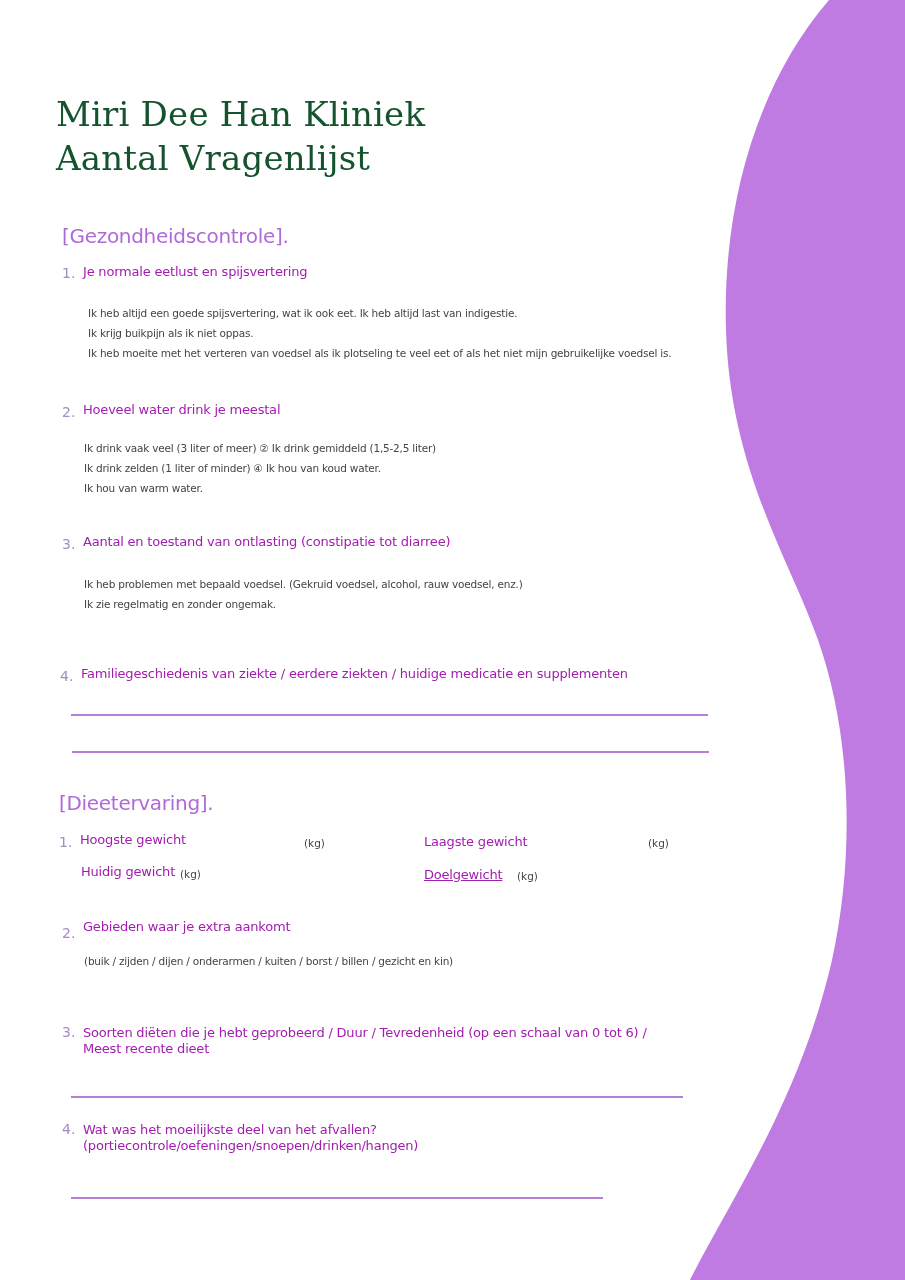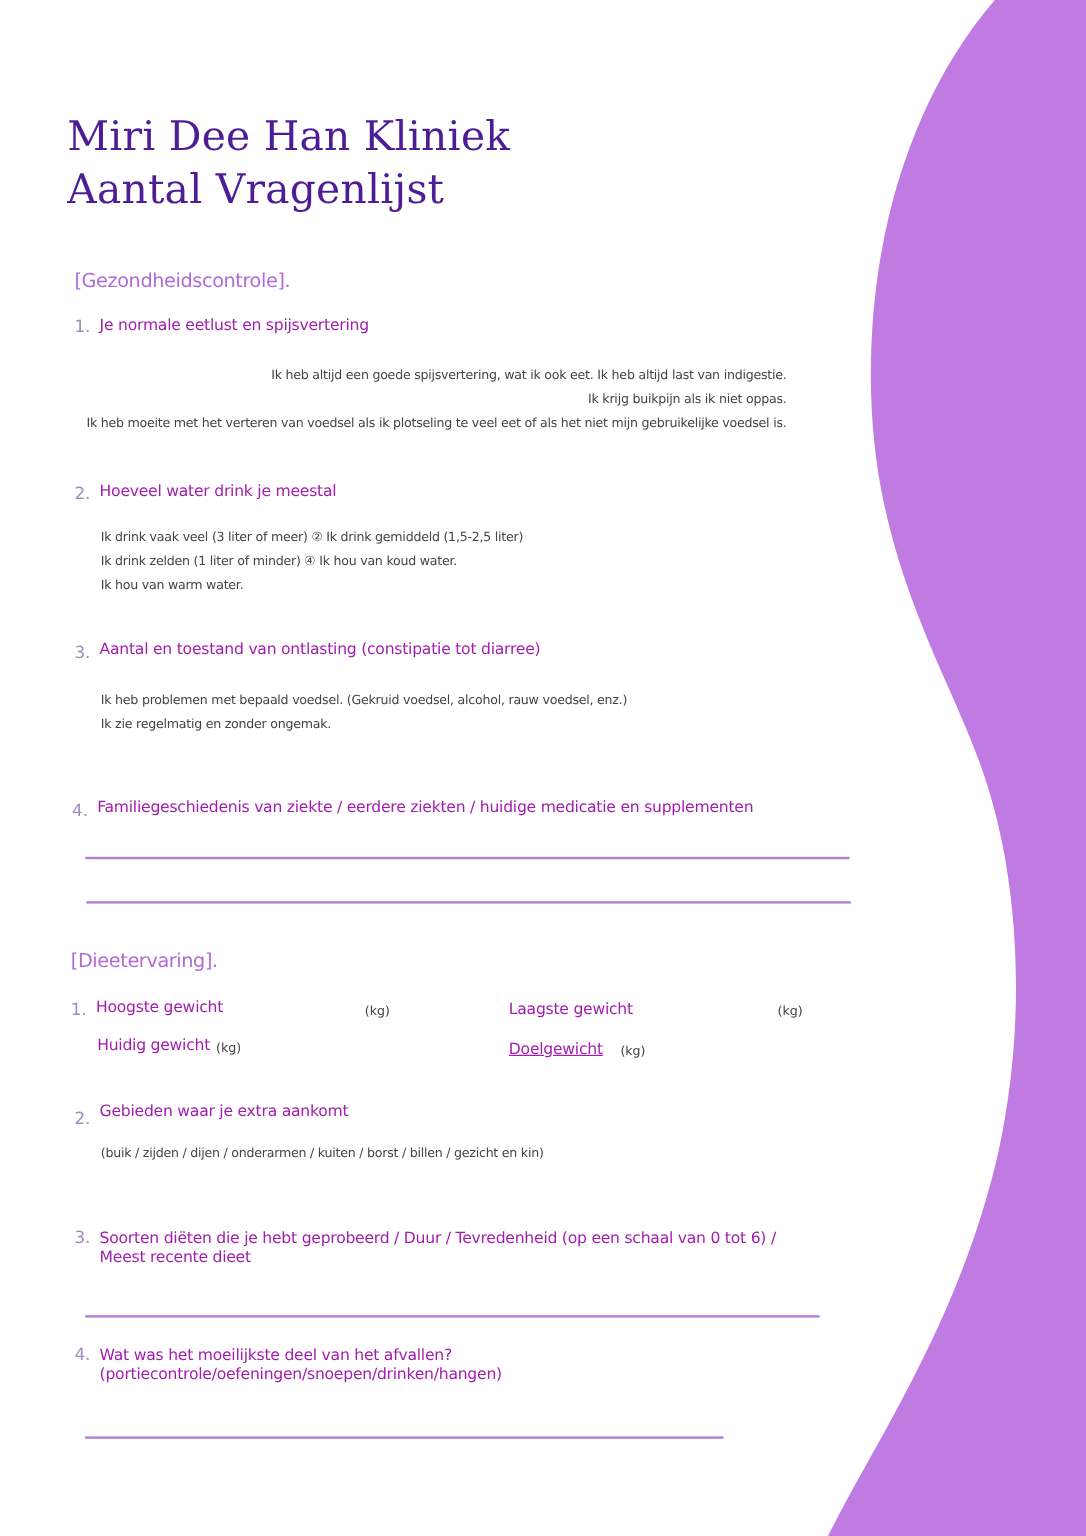--- a/index.html
+++ b/index.html
@@ -6,24 +6,24 @@
     body {
       width: 905px; height: 1280px; position: relative; overflow: hidden;
       background: #ffffff;
       font-family: "Liberation Sans", sans-serif;
     }
     .wave { position: absolute; left: 0; top: 0; width: 905px; height: 1280px; z-index: 0; }
     .page { position: absolute; inset: 0; z-index: 1; }
     .title {
       position: absolute; left: 56px; top: 92px;
       font-family: "DejaVu Serif", serif; font-size: 34px; line-height: 44px;
-      color: #4c1d95; font-weight: normal; margin: 0; letter-spacing: 0.2px;
+      color: #14532d; font-weight: normal; margin: 0; letter-spacing: 0.2px;
     }
     .section-title {
-      position: absolute; font-size: 16px; color: #b06ad8; margin: 0; font-weight: normal;
+      position: absolute; font-size: 20px; color: #b06ad8; margin: 0; font-weight: normal;
       font-family: "DejaVu Sans", sans-serif; letter-spacing: -0.3px;
     }
     .qnum {
       position: absolute; font-size: 14px; color: #a48bc0;
       font-family: "DejaVu Sans", sans-serif;
     }
     .qlabel {
       position: absolute; font-size: 13px; color: #a21caf;
       font-family: "DejaVu Sans", sans-serif; line-height: 16px; letter-spacing: -0.2px;
     }
@@ -51,21 +51,21 @@
 
   <h1 class="title">
     <div>Miri Dee Han Kliniek</div>
     <div>Aantal Vragenlijst</div>
   </h1>
 
   <h2 class="section-title" style="left:62px; top:224px;">[Gezondheidscontrole].</h2>
 
   <span class="qnum" style="left:62px; top:265px;">1.</span>
   <span class="qlabel" style="left:83px; top:264px;">Je normale eetlust en spijsvertering</span>
-  <div class="opts" style="left:72px; top:303px;text-align:right;">
+  <div class="opts" style="left:88px; top:303px;">
     <div>Ik heb altijd een goede spijsvertering, wat ik ook eet. Ik heb altijd last van indigestie.</div>
     <div>Ik krijg buikpijn als ik niet oppas.</div>
     <div>Ik heb moeite met het verteren van voedsel als ik plotseling te veel eet of als het niet mijn gebruikelijke voedsel is.</div>
   </div>
 
   <span class="qnum" style="left:62px; top:404px;">2.</span>
   <span class="qlabel" style="left:83px; top:402px;">Hoeveel water drink je meestal</span>
   <div class="opts" style="left:84px; top:438px;">
     <div>Ik drink vaak veel (3 liter of meer) ② Ik drink gemiddeld (1,5-2,5 liter)</div>
     <div>Ik drink zelden (1 liter of minder) ④ Ik hou van koud water.</div>

